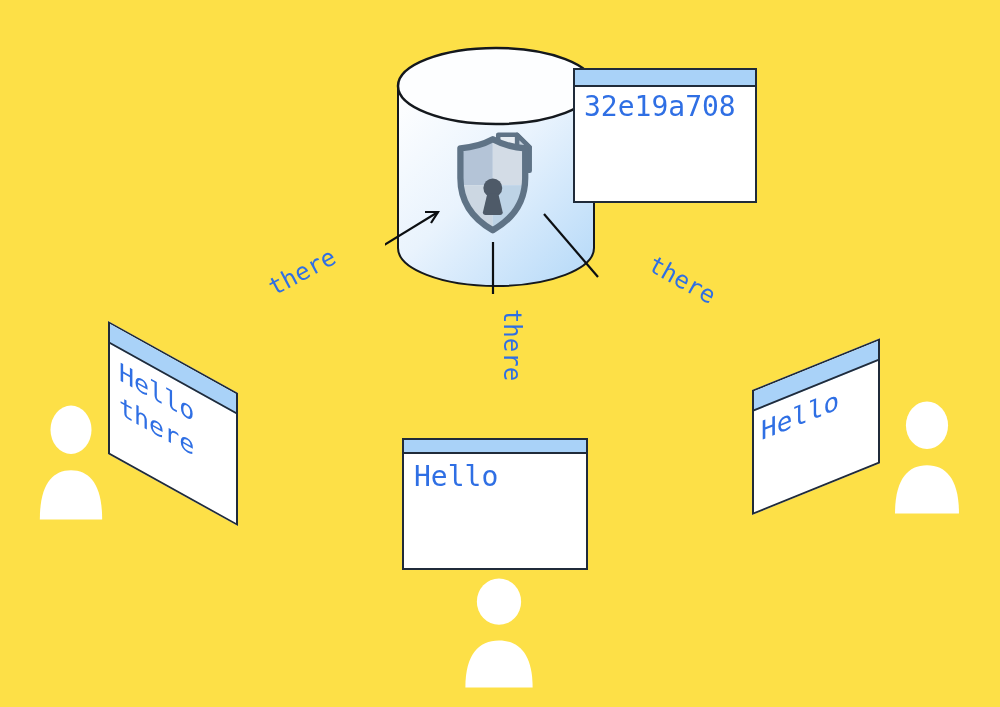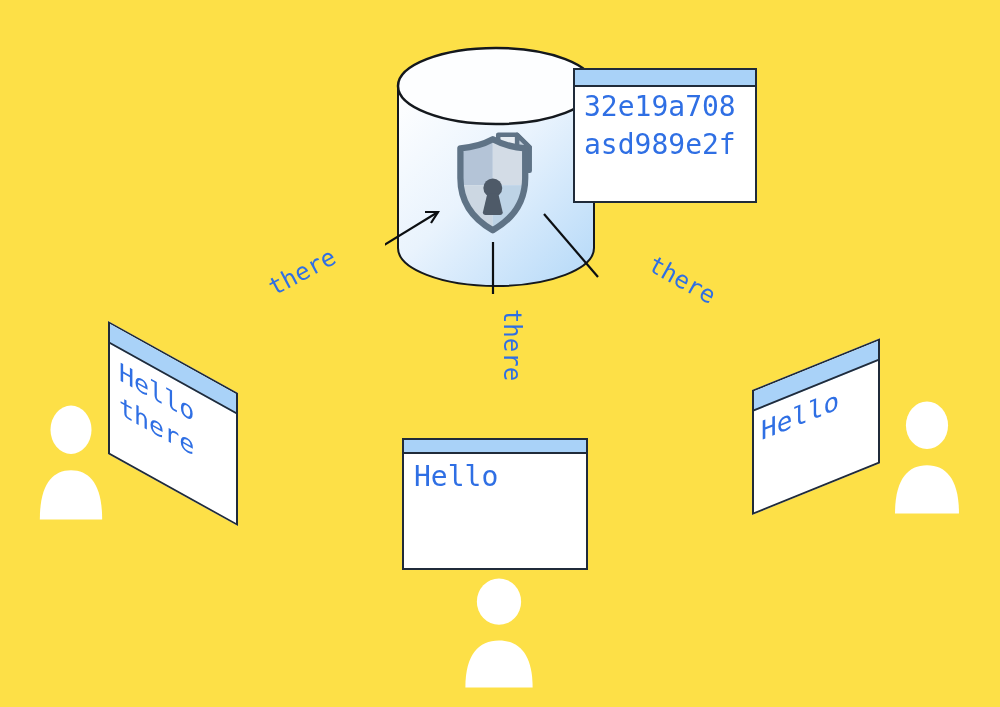--- a/index.html
+++ b/index.html
@@ -89,21 +89,21 @@
 
       <g fill="#4e5a68">
         <circle cx="52" cy="61" r="10.5"></circle>
         <path d="M46 67 L58 67 L63 88 Q63 91 60 91 L44 91 Q41 91 41 88 Z"></path>
       </g>
     </g>
   </svg>
 
   <div class="win" id="hash-win">
     <div class="bar"></div>
-    <div class="body"><div>32e19a708</div><div>asd989e2f</div></div>
+    <div class="body"><div>32e19a708</div></div>
   </div>
 
   <div class="lbl" id="lbl-left">there</div>
   <div class="lbl" id="lbl-center">there</div>
   <div class="lbl" id="lbl-right">there</div>
 
   <div class="win" id="left-win">
     <div class="bar"></div>
     <div class="body"><div>Hello</div><div>there</div></div>
   </div>

